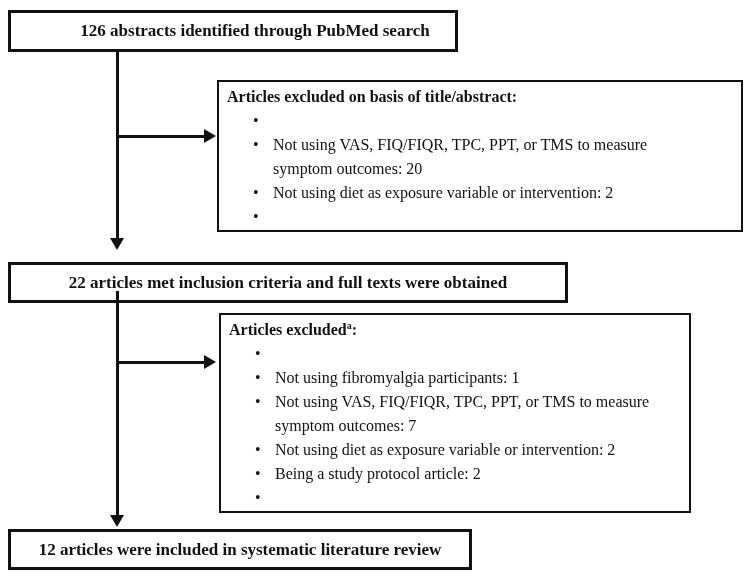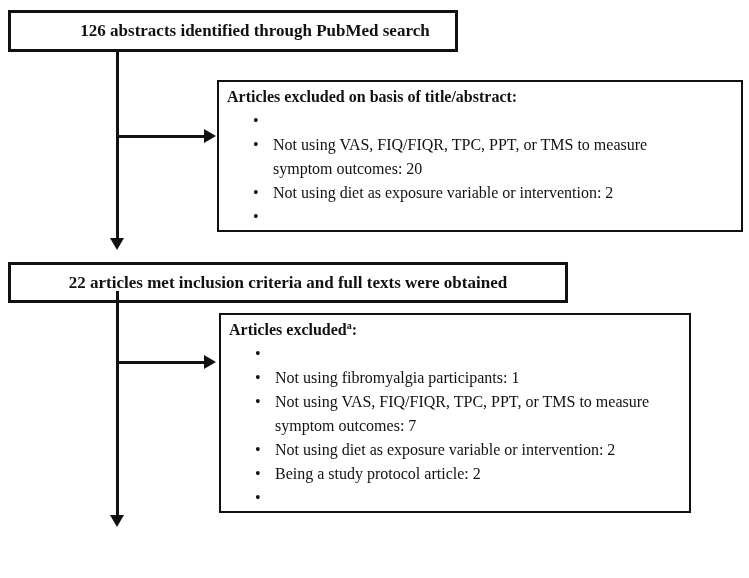--- a/index.html
+++ b/index.html
@@ -130,14 +130,17 @@
         <div class="bt">
             <div class="ln">Being a study protocol article: 2</div>
           </div>
       </li>
       <li>
         <span class="bullet">•</span>
       </li>
     </ul>
   </div>
 
+  <div class="box" id="bottom-box">
+    <span>12 articles were included in systematic literature review</span>
+  </div>
 
 </div>
 
 </body></html>

